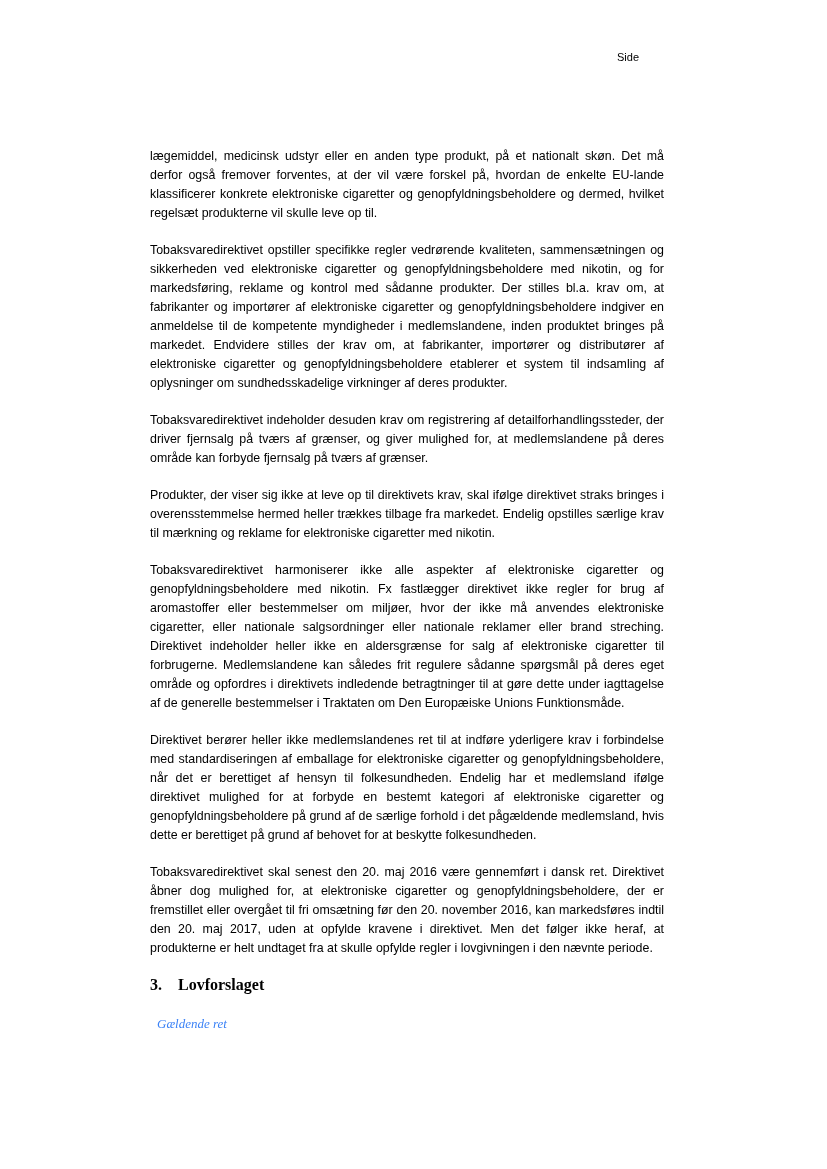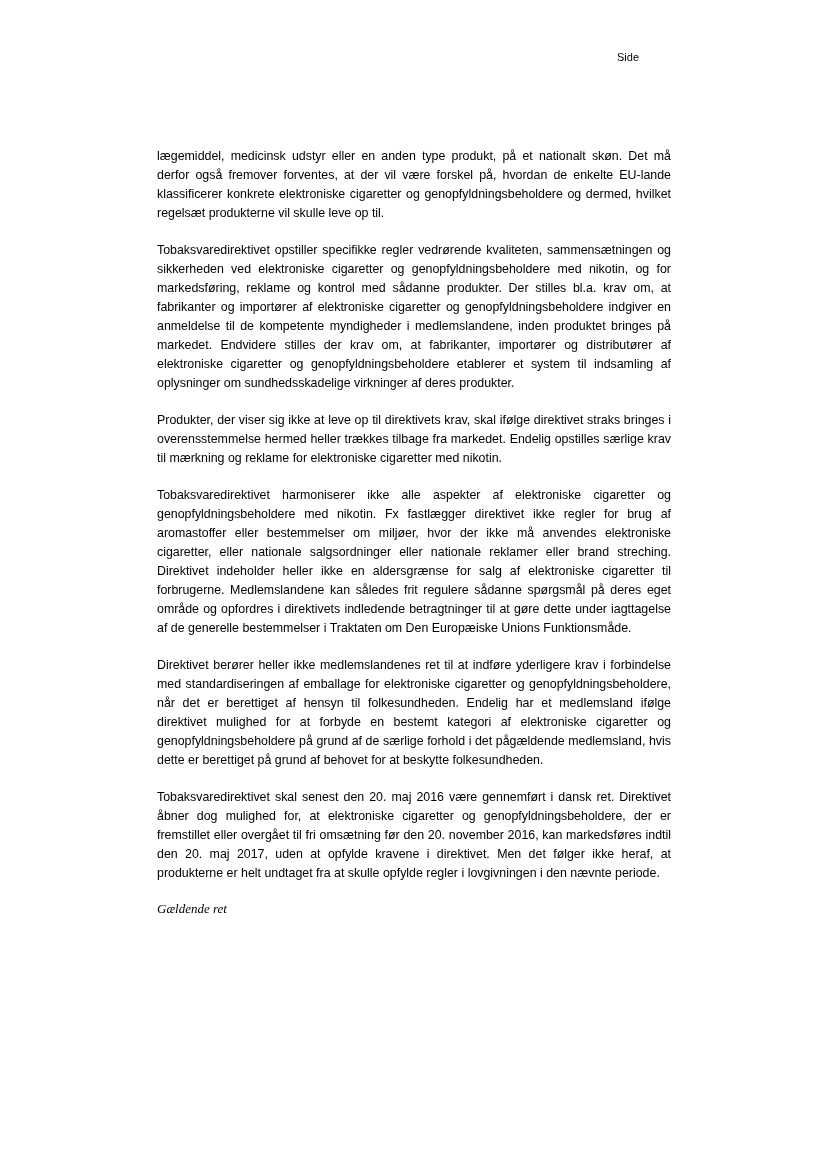--- a/index.html
+++ b/index.html
@@ -21,21 +21,21 @@
     font-family: "Liberation Sans", sans-serif;
     font-size: 11px;
     line-height: 1.2;
     color: #000000;
     margin-left: 16px;
   }
 
   .content {
     position: absolute;
     top: 147px;
-    left: 157px;
+    left: 150px;
     width: 514px;
   }
 
   .para {
     margin: 0 0 18px 0;
     font-family: "Liberation Sans", sans-serif;
     font-size: 12.4px;
     line-height: 19px;
     text-align: justify;
     color: #000000;
@@ -53,41 +53,46 @@
   .subsection-heading {
     margin: 0 0 20px 0;
     font-family: "Liberation Serif", serif;
     font-size: 13.5px;
     font-weight: bold;
     color: #000000;
   }
   .subsection-heading .num { display: inline-block; min-width: 48px; }
 
   .subnote {
-    margin: 0;
+    margin: 7px;
     font-family: "Liberation Serif", serif;
     font-size: 13px;
     font-style: italic;
-    color: #000000;
+    color: #3b82f6;
   }
 </style>
 </head>
 <body>
 
 <div class="page">
 
   <span class="page-label">Side</span>
 
   <div class="content">
 
     <p class="para">lægemiddel, medicinsk udstyr eller en anden type produkt, på et nationalt skøn. Det må derfor også fremover forventes, at der vil være forskel på, hvordan de enkelte EU-lande klassificerer konkrete elektroniske cigaretter og genopfyldningsbeholdere og dermed, hvilket regelsæt produkterne vil skulle leve op til.</p>
     <p class="para">Tobaksvaredirektivet opstiller specifikke regler vedrørende kvaliteten, sammensætningen og sikkerheden ved elektroniske cigaretter og genopfyldningsbeholdere med nikotin, og for markedsføring, reklame og kontrol med sådanne produkter. Der stilles bl.a. krav om, at fabrikanter og importører af elektroniske cigaretter og genopfyldningsbeholdere indgiver en anmeldelse til de kompetente myndigheder i medlemslandene, inden produktet bringes på markedet. Endvidere stilles der krav om, at fabrikanter, importører og distributører af elektroniske cigaretter og genopfyldningsbeholdere etablerer et system til indsamling af oplysninger om sundhedsskadelige virkninger af deres produkter.</p>
+    <p class="para">Tobaksvaredirektivet indeholder desuden krav om registrering af detailforhandlingssteder, der driver fjernsalg på tværs af grænser, og giver mulighed for, at medlemslandene på deres område kan forbyde fjernsalg på tværs af grænser.</p>
     <p class="para">Produkter, der viser sig ikke at leve op til direktivets krav, skal ifølge direktivet straks bringes i overensstemmelse hermed heller trækkes tilbage fra markedet. Endelig opstilles særlige krav til mærkning og reklame for elektroniske cigaretter med nikotin.</p>
     <p class="para">Tobaksvaredirektivet harmoniserer ikke alle aspekter af elektroniske cigaretter og genopfyldningsbeholdere med nikotin. Fx fastlægger direktivet ikke regler for brug af aromastoffer eller bestemmelser om miljøer, hvor der ikke må anvendes elektroniske cigaretter, eller nationale salgsordninger eller nationale reklamer eller brand streching. Direktivet indeholder heller ikke en aldersgrænse for salg af elektroniske cigaretter til forbrugerne. Medlemslandene kan således frit regulere sådanne spørgsmål på deres eget område og opfordres i direktivets indledende betragtninger til at gøre dette under iagttagelse af de generelle bestemmelser i Traktaten om Den Europæiske Unions Funktionsmåde.</p>
     <p class="para">Direktivet berører heller ikke medlemslandenes ret til at indføre yderligere krav i forbindelse med standardiseringen af emballage for elektroniske cigaretter og genopfyldningsbeholdere, når det er berettiget af hensyn til folkesundheden. Endelig har et medlemsland ifølge direktivet mulighed for at forbyde en bestemt kategori af elektroniske cigaretter og genopfyldningsbeholdere på grund af de særlige forhold i det pågældende medlemsland, hvis dette er berettiget på grund af behovet for at beskytte folkesundheden.</p>
     <p class="para">Tobaksvaredirektivet skal senest den 20. maj 2016 være gennemført i dansk ret. Direktivet åbner dog mulighed for, at elektroniske cigaretter og genopfyldningsbeholdere, der er fremstillet eller overgået til fri omsætning før den 20. november 2016, kan markedsføres indtil den 20. maj 2017, uden at opfylde kravene i direktivet. Men det følger ikke heraf, at produkterne er helt undtaget fra at skulle opfylde regler i lovgivningen i den nævnte periode.</p>
 
+    <h2 class="section-heading">
+      <span class="num">3.</span>
+      <span class="title">Lovforslaget</span>
+    </h2>
 
 
     <p class="subnote">Gældende ret</p>
 
   </div>
 </div>
 
 </body></html>

